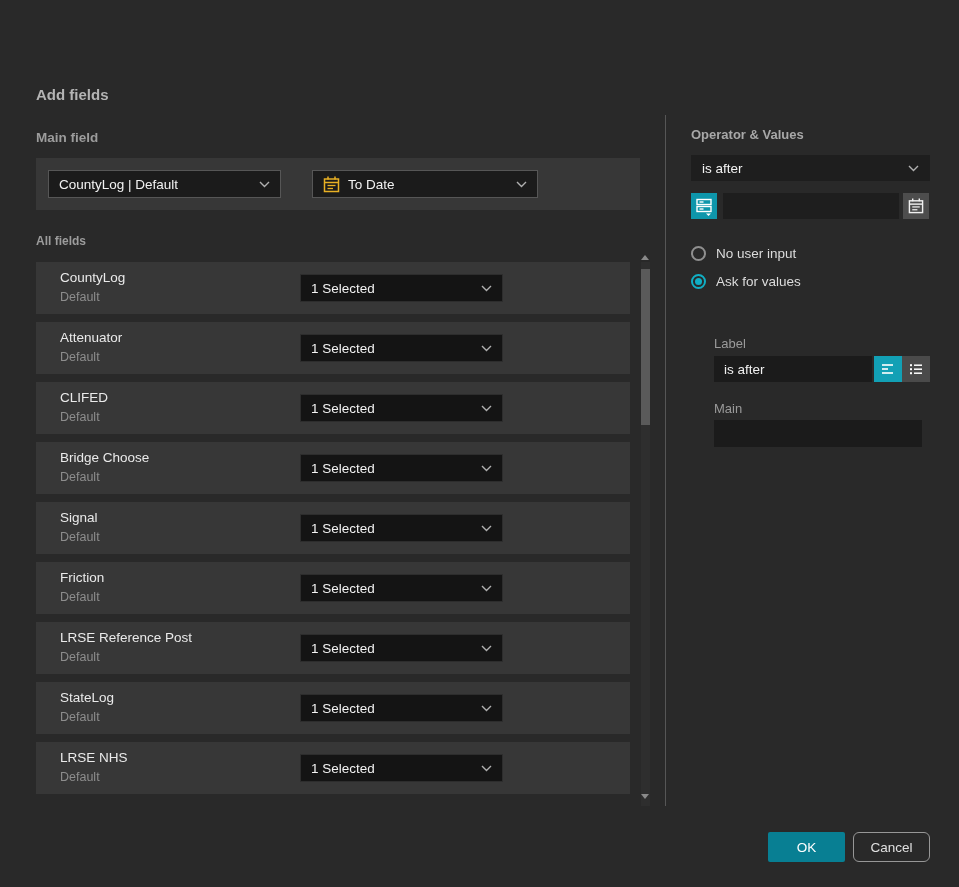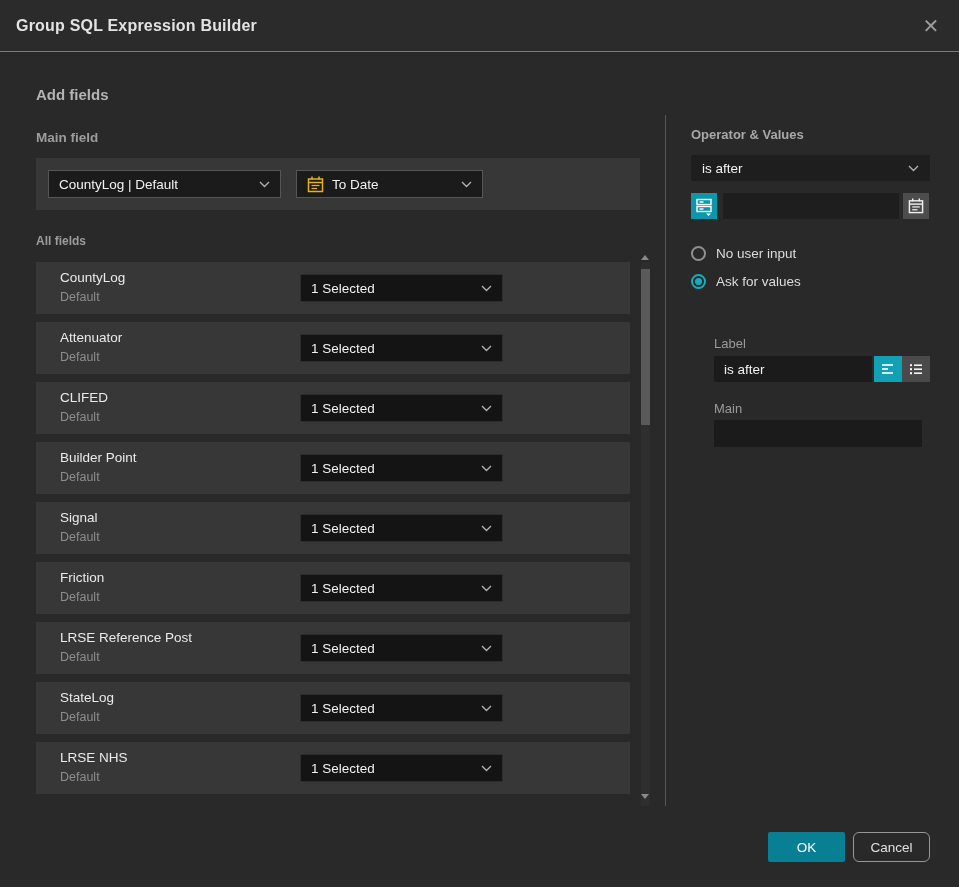--- a/index.html
+++ b/index.html
@@ -47,21 +47,21 @@
     background: #373737;
   }
   .select {
     display: flex; align-items: center; justify-content: space-between;
     background: #1b1b1b; border: 1px solid #565656; color: #f2f2f2;
     font-size: 13.5px; padding: 0 10px; cursor: pointer; height: 28px;
   }
   .select .sel-left { display: flex; align-items: center; gap: 8px; overflow: hidden; white-space: nowrap; }
   .mainfield-panel .select { position: absolute; top: 12px; }
   .sel-field   { left: 12px;  width: 233px; }
-  .sel-todate  { left: 260px; width: 187px; }
+  .sel-todate  { left: 276px; width: 226px; }
 
   .chev { flex: 0 0 auto; }
 
   
   .field-row {
     position: absolute; left: 36px; width: 594px; height: 52px;
     background: #373737;
   }
   .field-row .fname {
     position: absolute; left: 24px; top: 8px;
@@ -160,24 +160,20 @@
     position: absolute; left: 853px; top: 832px; width: 77px; height: 30px;
     background: transparent; border: 1px solid #979797; border-radius: 6px;
     color: #e0e0e0; font-size: 13.5px; font-family: "Liberation Sans", sans-serif; cursor: pointer;
   }
 </style>
 </head>
 <body>
 
 <div class="dialog">
 
-  <div class="titlebar">
-    <div class="title">Group SQL Expression Builder</div>
-    <div class="close-btn">✕</div>
-  </div>
 
   <div class="h-addfields">Add fields</div>
   <div class="h-mainfield">Main field</div>
 
   <div class="mainfield-panel">
     <div class="select sel-field">
       <span class="sel-left">
           <span>CountyLog | Default</span>
         </span>
       <svg class="chev" width="11" height="7" viewBox="0 0 11 7">
@@ -237,21 +233,21 @@
       <span class="sel-left">
           <span>1 Selected</span>
         </span>
       <svg class="chev" width="11" height="7" viewBox="0 0 11 7">
           <path d="M1 1l4.5 4.5L10 1" fill="none" stroke="#b0b0b0" stroke-width="1.4"></path>
         </svg>
     </div>
   </div>
 
   <div class="field-row" style="top:442px">
-    <div class="fname">Builder Point</div>
+    <div class="fname">Bridge Choose</div>
     <div class="fsub">Default</div>
     <div class="select">
       <span class="sel-left">
           <span>1 Selected</span>
         </span>
       <svg class="chev" width="11" height="7" viewBox="0 0 11 7">
           <path d="M1 1l4.5 4.5L10 1" fill="none" stroke="#b0b0b0" stroke-width="1.4"></path>
         </svg>
     </div>
   </div>

